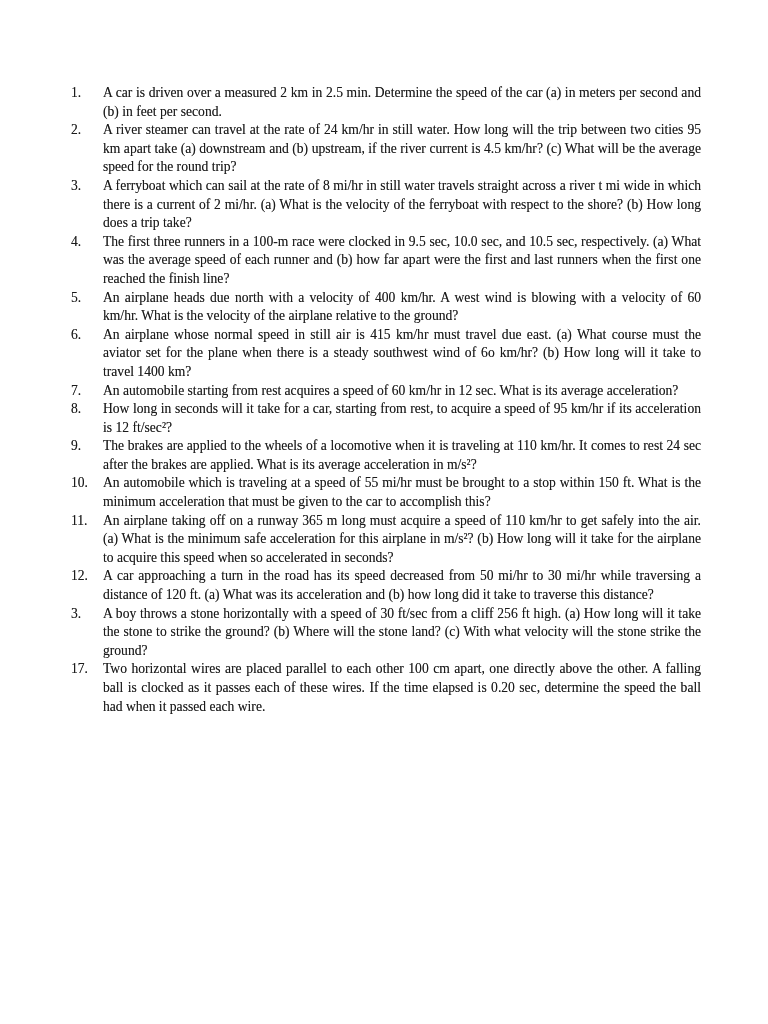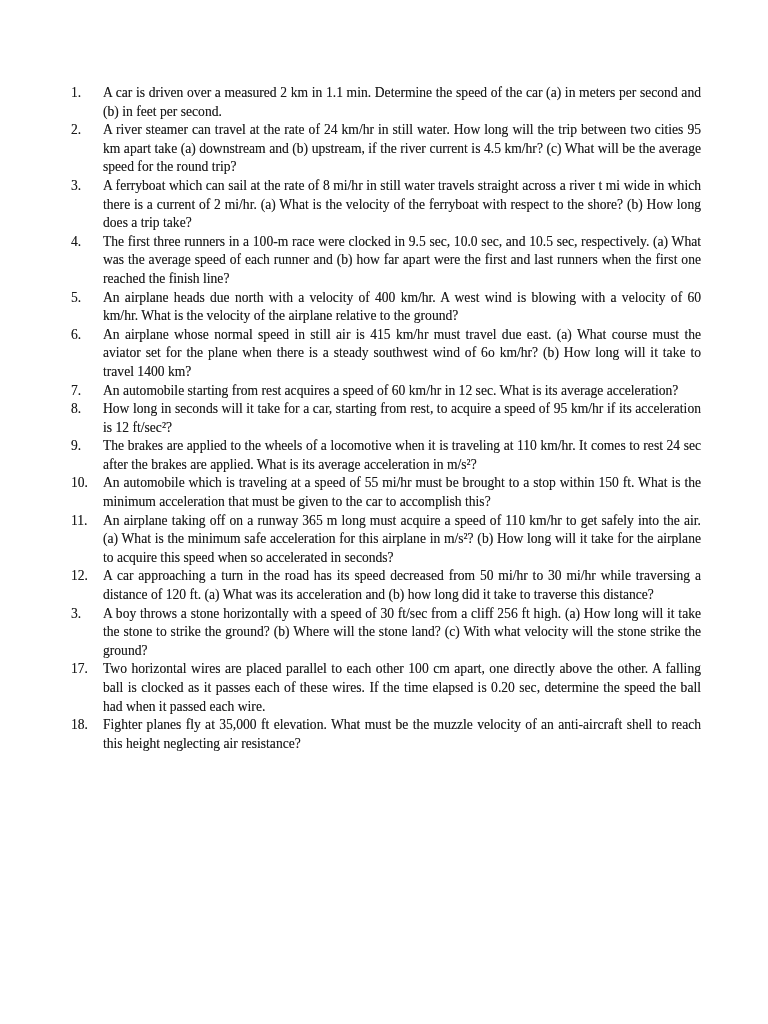--- a/index.html
+++ b/index.html
@@ -39,21 +39,21 @@
     text-align: justify;
   }
 </style>
 </head>
 <body>
 
 <div class="page">
   <div class="content">
   <div class="problem">
     <div class="num">1.</div>
-    <div class="txt">A car is driven over a measured 2 km in 1.1 min. Determine the speed of the car (a) in meters per second and (b) in feet per second.</div>
+    <div class="txt">A car is driven over a measured 2 km in 2.5 min. Determine the speed of the car (a) in meters per second and (b) in feet per second.</div>
   </div>
 
   <div class="problem">
     <div class="num">2.</div>
     <div class="txt">A river steamer can travel at the rate of 24 km/hr in still water. How long will the trip between two cities 95 km apart take (a) downstream and (b) upstream, if the river current is 4.5 km/hr? (c) What will be the average speed for the round trip?</div>
   </div>
 
   <div class="problem">
     <div class="num">3.</div>
     <div class="txt">A ferryboat which can sail at the rate of 8 mi/hr in still water travels straight across a river t mi wide in which there is a current of 2 mi/hr. (a) What is the velocity of the ferryboat with respect to the shore? (b) How long does a trip take?</div>
@@ -110,18 +110,14 @@
     <div class="num">3.</div>
     <div class="txt">A boy throws a stone horizontally with a speed of 30 ft/sec from a cliff 256 ft high. (a) How long will it take the stone to strike the ground? (b) Where will the stone land? (c) With what velocity will the stone strike the ground?</div>
   </div>
 
 
   <div class="problem">
     <div class="num">17.</div>
     <div class="txt">Two horizontal wires are placed parallel to each other 100 cm apart, one directly above the other. A falling ball is clocked as it passes each of these wires. If the time elapsed is 0.20 sec, determine the speed the ball had when it passed each wire.</div>
   </div>
 
-  <div class="problem">
-    <div class="num">18.</div>
-    <div class="txt">Fighter planes fly at 35,000 ft elevation. What must be the muzzle velocity of an anti-aircraft shell to reach this height neglecting air resistance?</div>
-  </div>
 </div>
 </div>
 
 </body></html>

